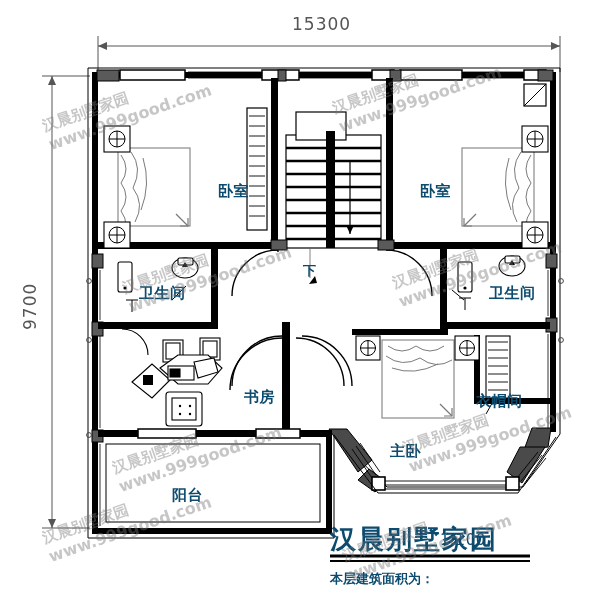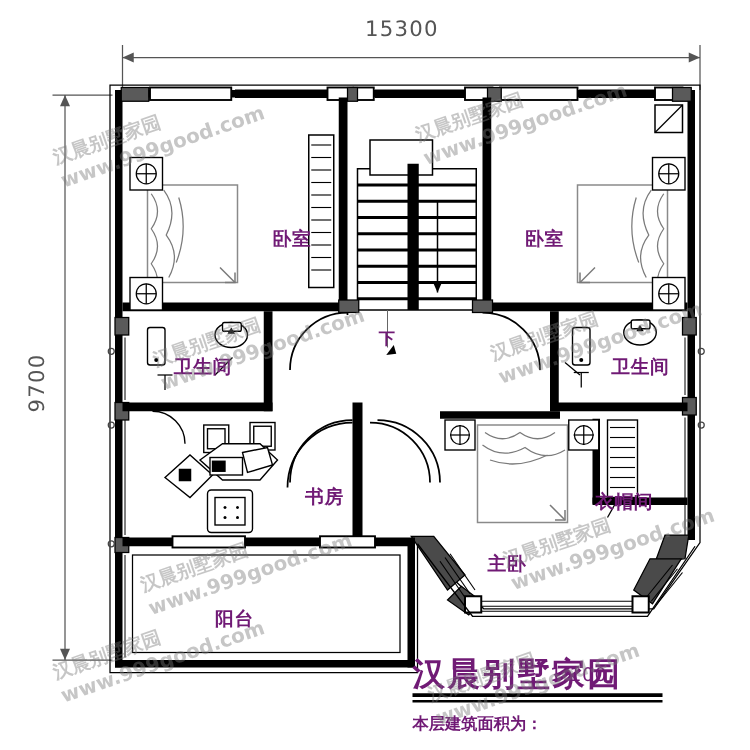--- a/index.html
+++ b/index.html
@@ -4,21 +4,21 @@
 <title>三层平面图</title>
 <style>
   html,body{margin:0;padding:0;background:#ffffff;}
   body{
     width:600px;height:600px;overflow:hidden;
     font-family:"DejaVu Sans","Liberation Sans",sans-serif;
     color:#000;position:relative;
   }
   #plan{position:absolute;left:0;top:0;width:600px;height:600px;}
   .lbl{
-    position:absolute;font-weight:bold;color:#701a75;
+    position:absolute;font-weight:bold;color:#0c4a6e;
     font-family:"DejaVu Sans","Liberation Sans",sans-serif;
     white-space:nowrap;letter-spacing:0.5px;
   }
   .room-lbl{font-size:15px;}
   .dim-lbl{font-size:17px;font-weight:normal;color:#555;letter-spacing:1px;}
   .dim-v{transform:rotate(-90deg);transform-origin:left top;}
   .title-lbl{font-size:26px;font-weight:bold;letter-spacing:2px;}
   .scale-lbl{font-size:15px;font-weight:normal;}
   .note-lbl{font-size:13px;font-weight:bold;letter-spacing:0px;}
   .down-lbl{font-size:13px;font-weight:bold;}

